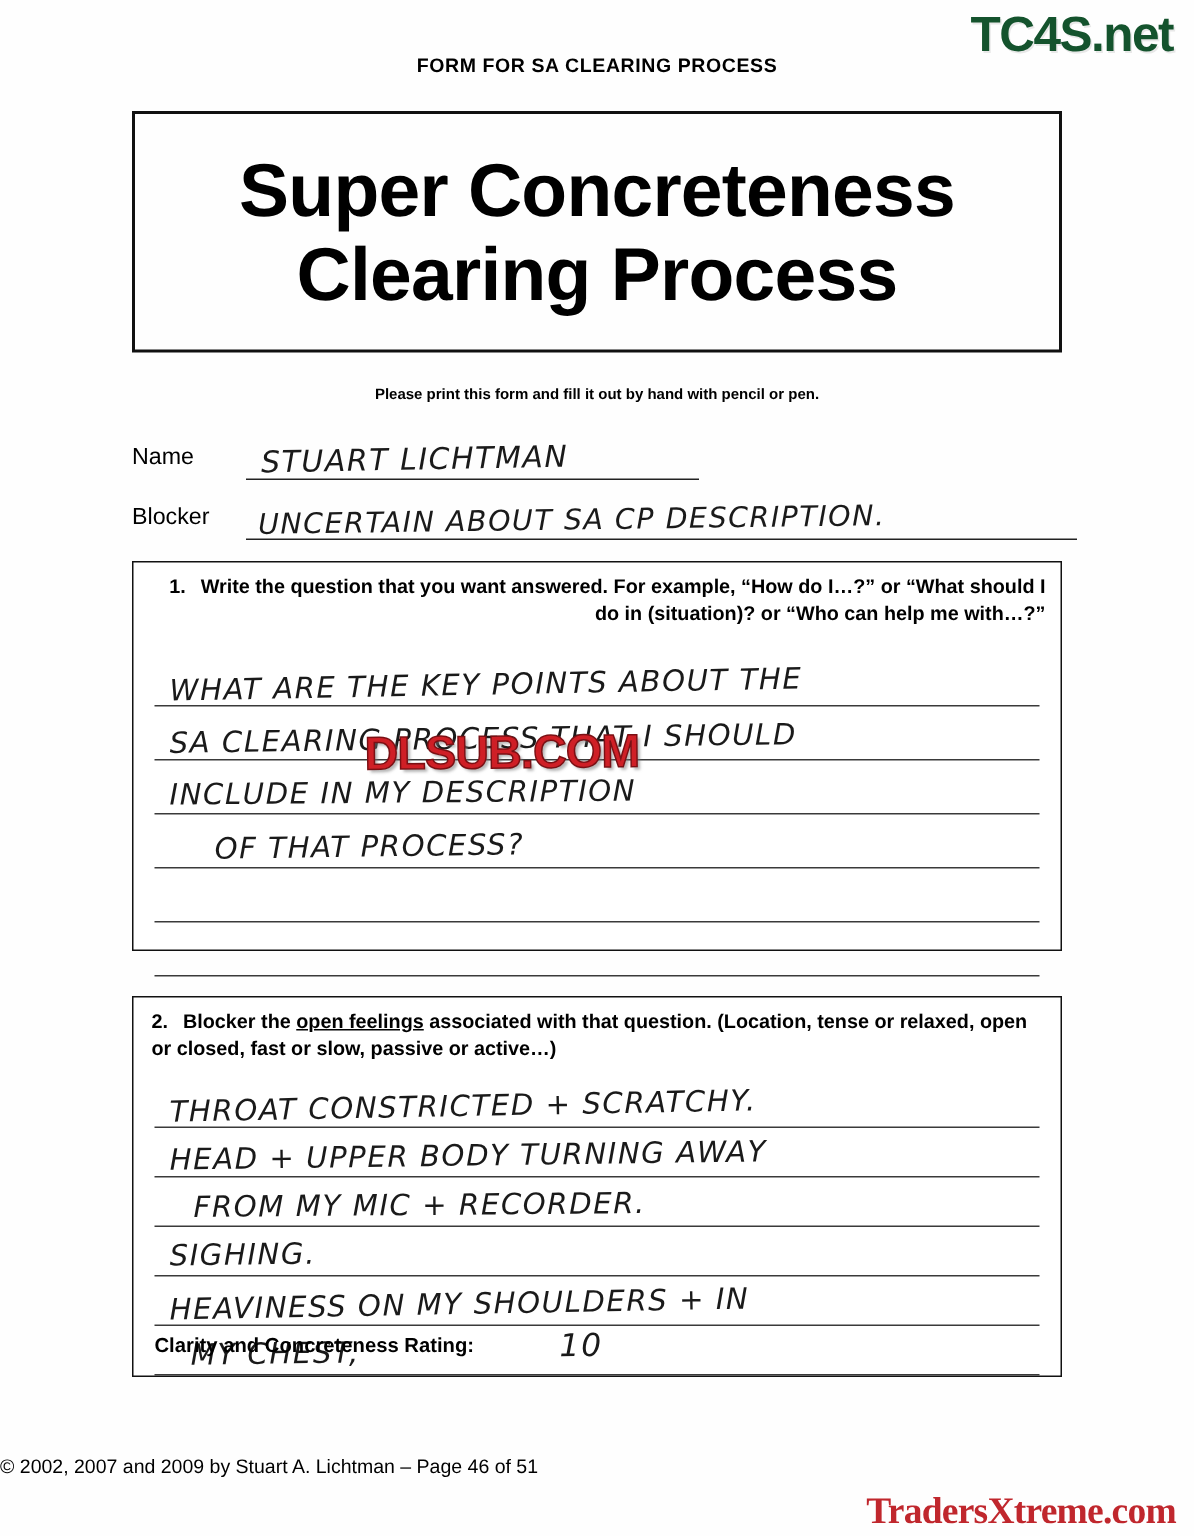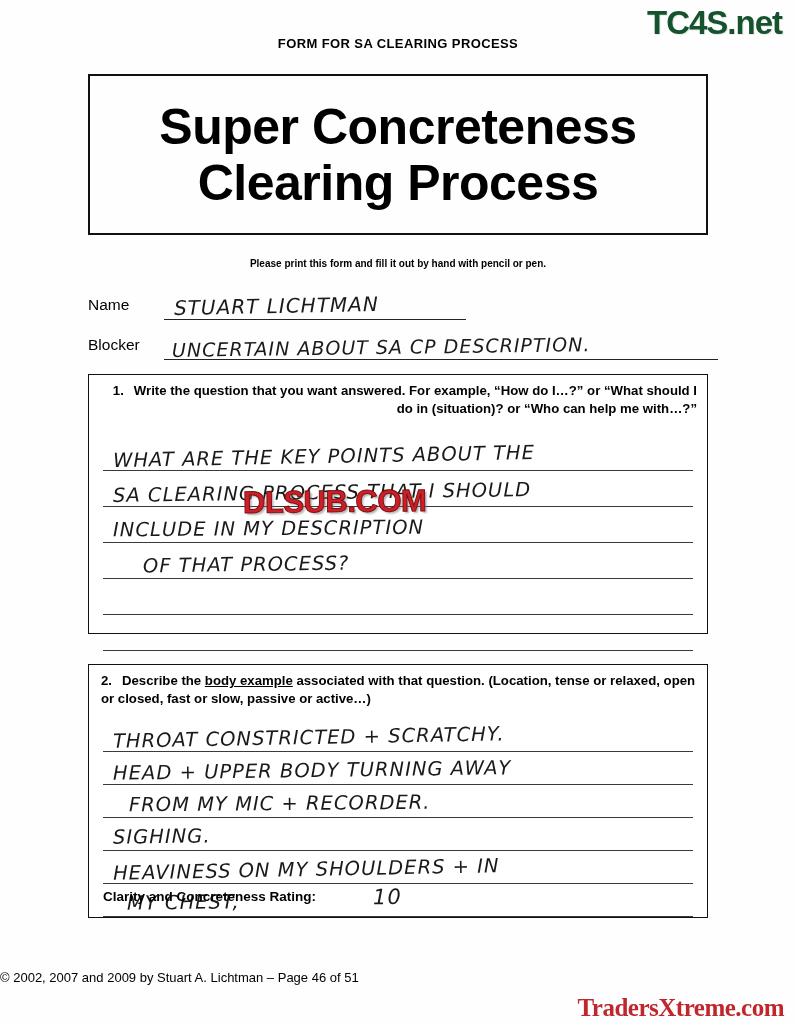--- a/index.html
+++ b/index.html
@@ -289,21 +289,21 @@
       </div>
       <div class="line-slot">
         <div class="answer-text hand"></div>
         <div class="rule-line" style="position:absolute;left:0;right:0;bottom:0;"></div>
       </div>
     </div>
   </div>
 
   <div class="qbox" id="q2-box">
     <div class="q-prompt">
-      <span class="q-num">2.</span><span>Describe the </span><span class="q-underline">body example</span><span> associated with that question. (Location, tense or relaxed, open or closed, fast or slow, passive or active…)</span>
+      <span class="q-num">2.</span><span>Blocker the </span><span class="q-underline">open feelings</span><span> associated with that question. (Location, tense or relaxed, open or closed, fast or slow, passive or active…)</span>
     </div>
     <div class="lines" id="q2-lines">
       <div class="line-slot">
         <div class="answer-text hand sk1">THROAT CONSTRICTED + SCRATCHY.</div>
         <div class="rule-line" style="position:absolute;left:0;right:0;bottom:0;"></div>
       </div>
       <div class="line-slot">
         <div class="answer-text hand sk2">HEAD + UPPER BODY TURNING AWAY</div>
         <div class="rule-line" style="position:absolute;left:0;right:0;bottom:0;"></div>
       </div>

